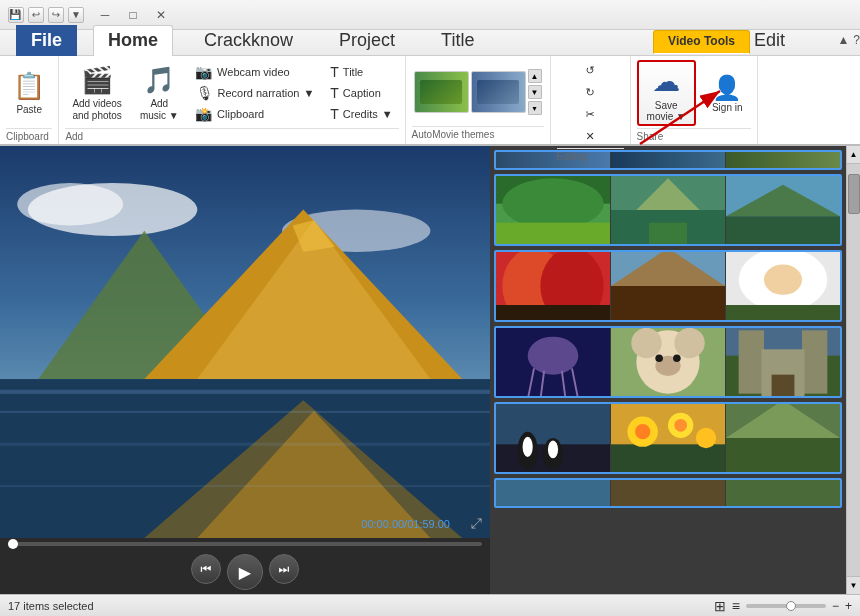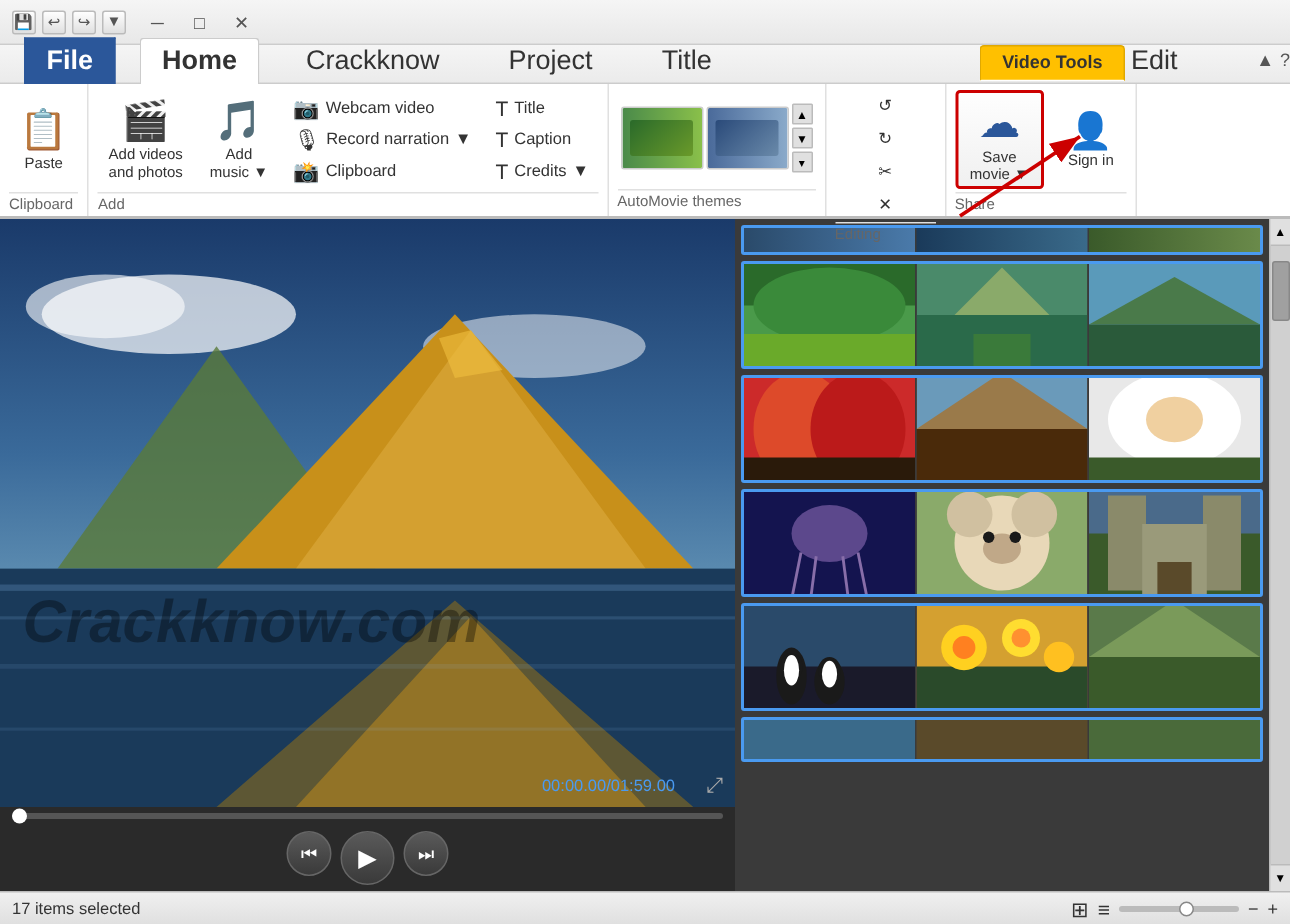--- a/index.html
+++ b/index.html
@@ -572,21 +572,20 @@
 
           <rect x="0" y="230" width="490" height="4" fill="rgba(150,200,255,0.2)"></rect>
           <rect x="0" y="250" width="490" height="2" fill="rgba(150,200,255,0.15)"></rect>
           <rect x="0" y="280" width="490" height="3" fill="rgba(150,200,255,0.1)"></rect>
           <rect x="0" y="320" width="490" height="2" fill="rgba(150,200,255,0.1)"></rect>
         </svg>
       </div>
       <div class="video-time">00:00.00/01:59.00</div>
       <div class="video-expand">⤢</div>
 
-      <div class="watermark" style="position: absolute; bottom: 100px; left: 15px; font-size: 40px; color: rgba(0, 0, 0, 0.35); font-style: italic; font-weight: bold; z-index: 10; pointer-events: none; font-family: Arial, sans-serif;">Crackknow.com</div>
     </div>
 
     <div style="padding: 4px 8px; background: #2a2a2a;">
       <div class="seek-bar">
         <div class="seek-thumb"></div>
       </div>
     </div>
 
     <div class="playback-row">
       <div class="play-btn">⏮</div>

